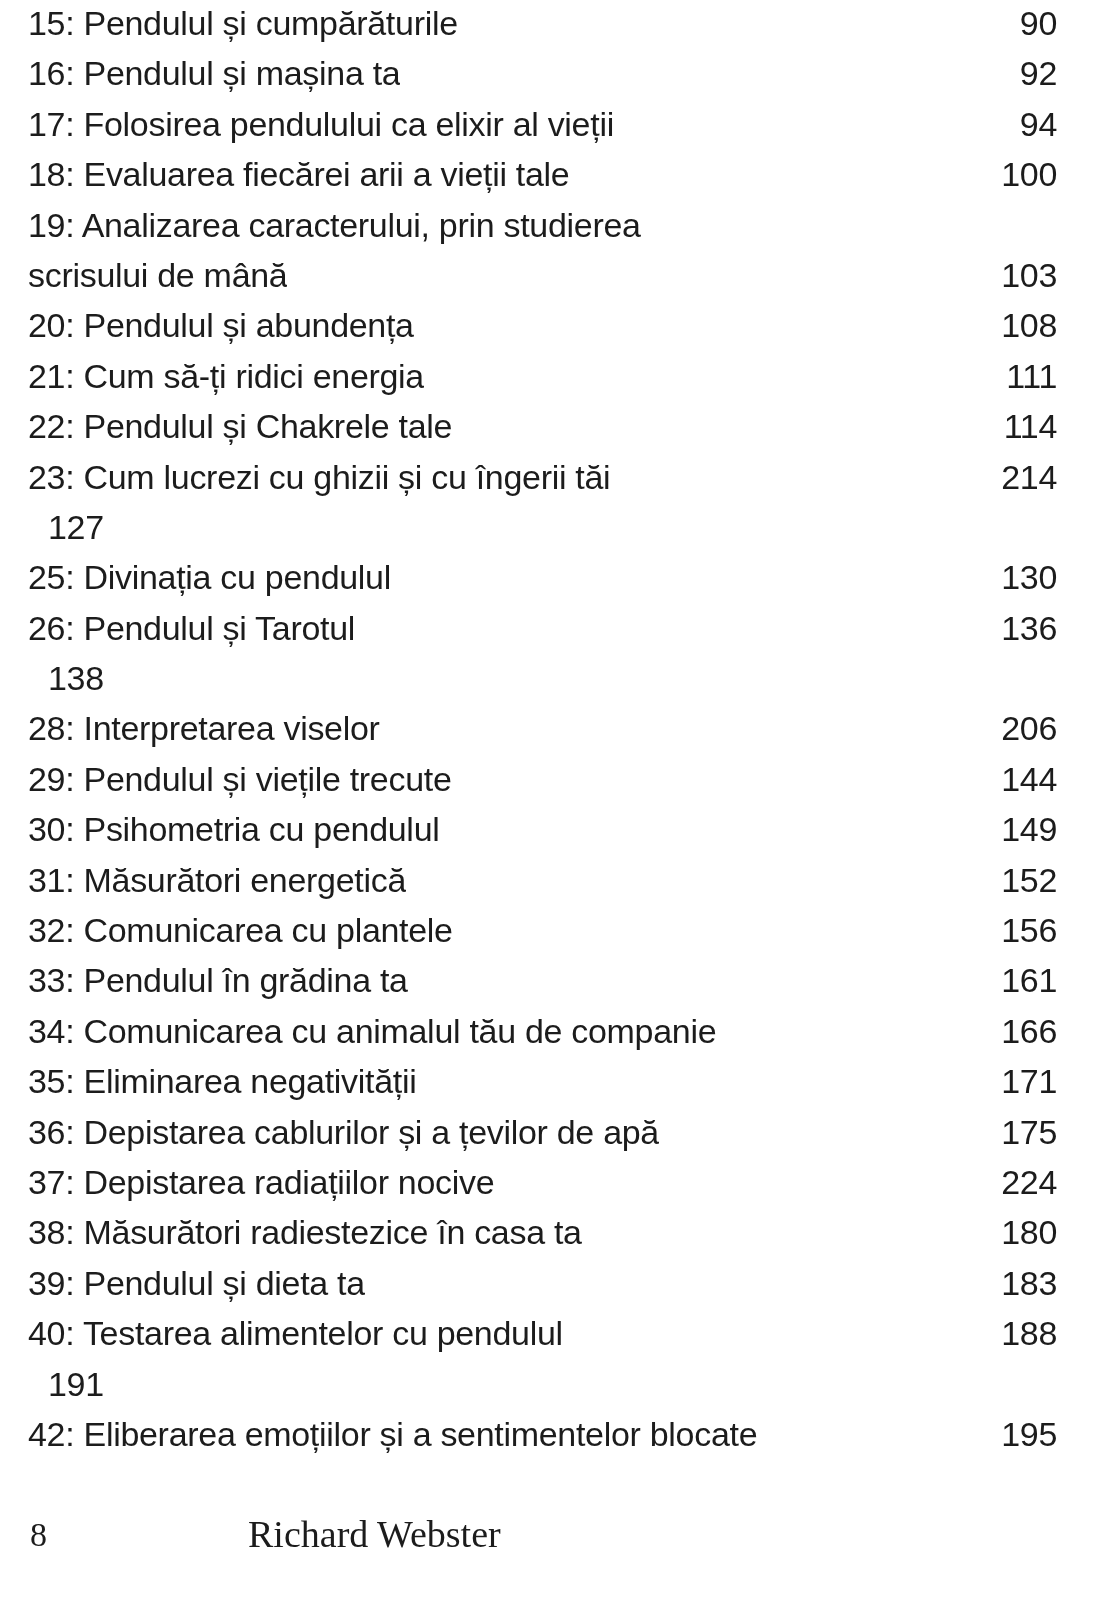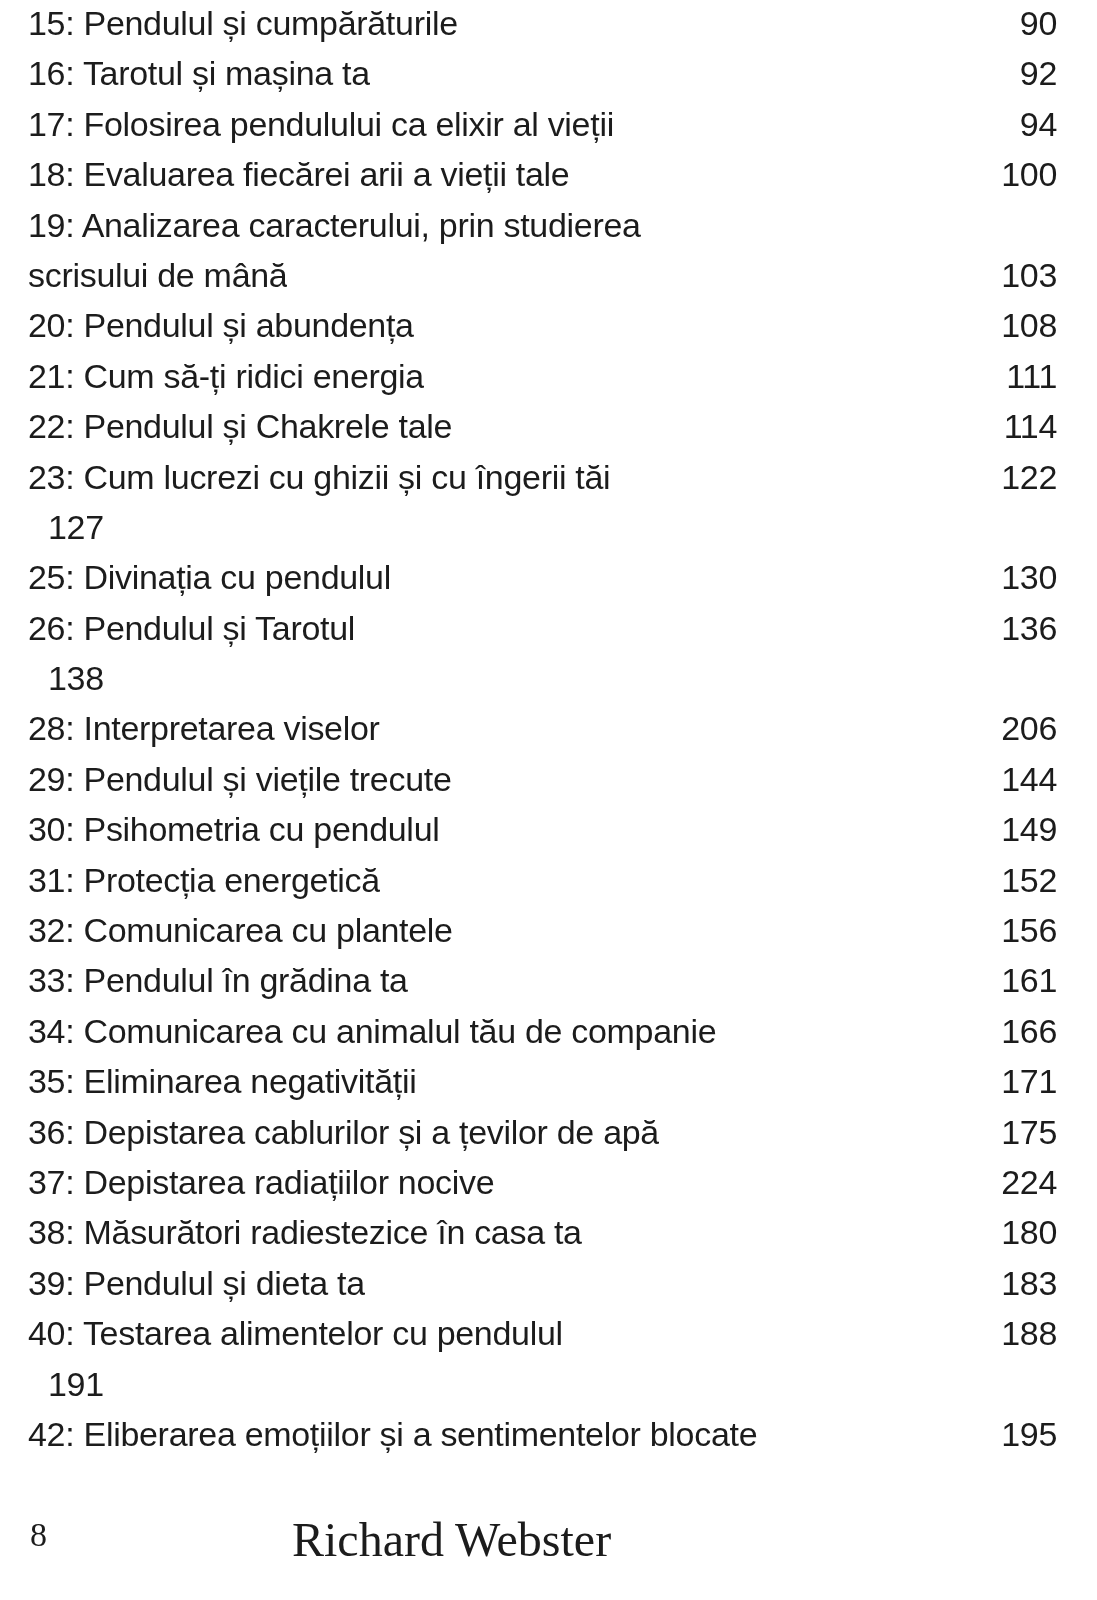--- a/index.html
+++ b/index.html
@@ -56,36 +56,35 @@
   .footer .folio {
     position: absolute;
     left: 30px;
     top: 4px;
     font-size: 34px;
   }
   .footer .running-title {
     position: absolute;
     left: 248px;
     top: 0;
-    font-size: 48px;
-    margin-left: 44px;
+    font-size: 38px;
   }
 </style>
 </head>
 <body>
 
 <div class="page">
   <div class="toc">
   <div class="toc-row">
     <span class="title">15: Pendulul și cumpărăturile</span>
     <span class="page-num">90</span>
   </div>
 
   <div class="toc-row">
-    <span class="title">16: Tarotul și mașina ta</span>
+    <span class="title">16: Pendulul și mașina ta</span>
     <span class="page-num">92</span>
   </div>
 
   <div class="toc-row">
     <span class="title">17: Folosirea pendulului ca elixir al vieții</span>
     <span class="page-num">94</span>
   </div>
 
   <div class="toc-row">
     <span class="title">18: Evaluarea fiecărei arii a vieții tale</span>
@@ -112,21 +111,21 @@
     <span class="page-num">111</span>
   </div>
 
   <div class="toc-row">
     <span class="title">22: Pendulul și Chakrele tale</span>
     <span class="page-num">114</span>
   </div>
 
   <div class="toc-row">
     <span class="title">23: Cum lucrezi cu ghizii și cu îngerii tăi</span>
-    <span class="page-num">122</span>
+    <span class="page-num">214</span>
   </div>
 
   <div class="toc-row">
     <span class="page-num">127</span>
   </div>
 
   <div class="toc-row">
     <span class="title">25: Divinația cu pendulul</span>
     <span class="page-num">130</span>
   </div>
@@ -149,21 +148,21 @@
     <span class="title">29: Pendulul și viețile trecute</span>
     <span class="page-num">144</span>
   </div>
 
   <div class="toc-row">
     <span class="title">30: Psihometria cu pendulul</span>
     <span class="page-num">149</span>
   </div>
 
   <div class="toc-row">
-    <span class="title">31: Protecția energetică</span>
+    <span class="title">31: Măsurători energetică</span>
     <span class="page-num">152</span>
   </div>
 
   <div class="toc-row">
     <span class="title">32: Comunicarea cu plantele</span>
     <span class="page-num">156</span>
   </div>
 
   <div class="toc-row">
     <span class="title">33: Pendulul în grădina ta</span>

